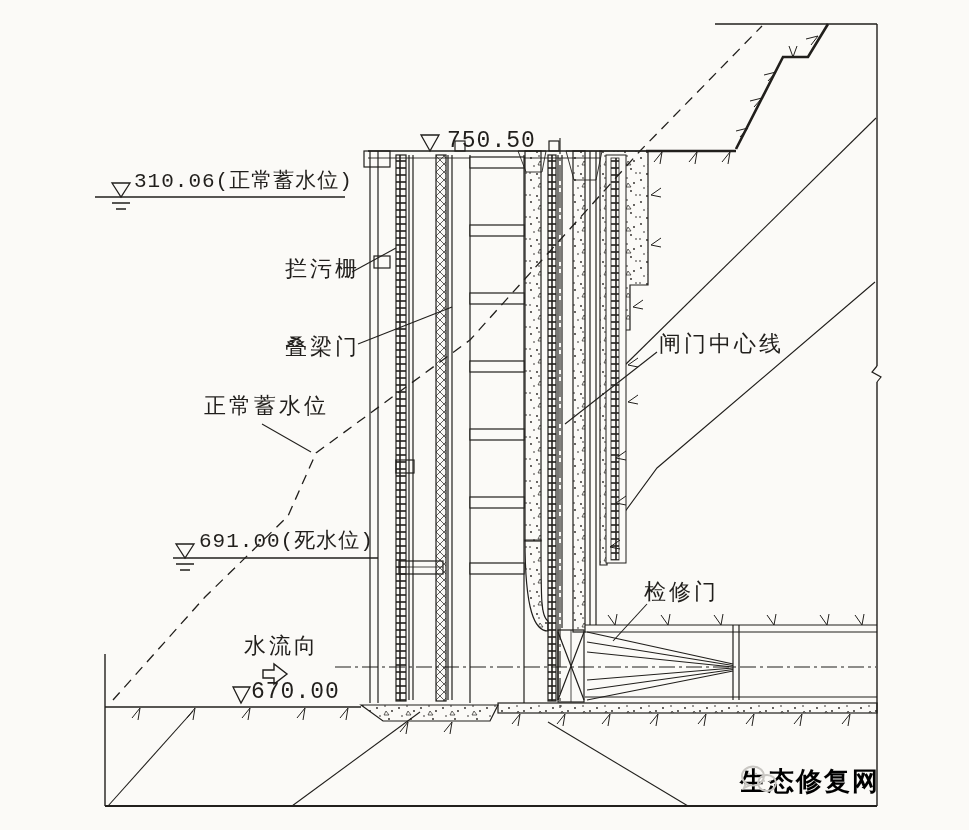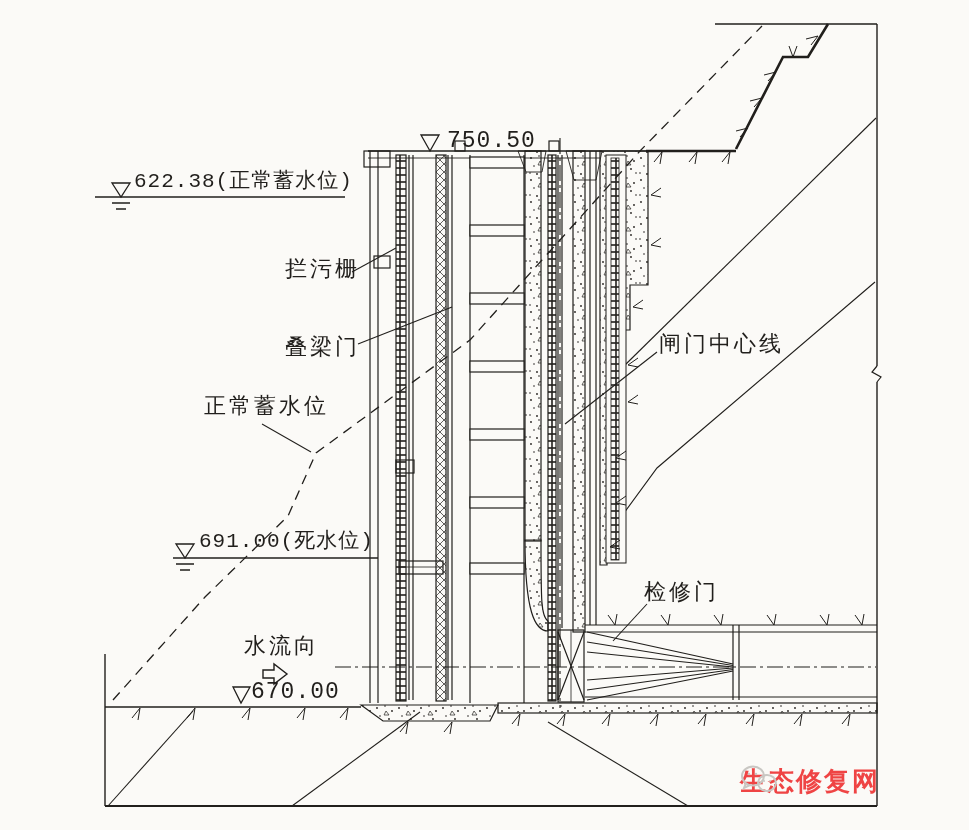--- a/index.html
+++ b/index.html
@@ -9,21 +9,21 @@
     font-family:Liberation Mono, monospace;
     color:#211f1c;
   }
   .stage svg{position:absolute;left:0;top:0;}
   .lbl{position:absolute;white-space:nowrap;color:#211f1c;line-height:1;}
   .cjk{font-size:22px;letter-spacing:3px;font-weight:500;}
   .num{font-size:21px;letter-spacing:1px;font-weight:500;}
   .big{font-size:23px;}
   .watermark{
     position:absolute;left:740px;top:764px;display:flex;align-items:center;gap:8px;
-    color:#ef4444;
+    color:#000000;
   }
   .watermark .wm-text{font-size:26px;letter-spacing:2px;font-weight:700;}
 </style>
 </head>
 <body>
 
 <div class="stage">
 
   <svg width="969" height="830" viewBox="0 0 969 830">
     <defs>
@@ -218,21 +218,21 @@
     <g stroke="#211f1c" stroke-width="1.1" fill="none">
       <path d="M352,272 L396,248"></path>
       <path d="M358,344 L452,307"></path>
       <path d="M262,424 L311,452"></path>
       <path d="M657,352 L565,424"></path>
       <path d="M647,604 L613,641"></path>
     </g>
   </svg>
 
   <div class="lbl num big" style="left:447px;top:130px;">750.50</div>
-  <div class="lbl num" style="left:134px;top:171px;">622.38(正常蓄水位)</div>
+  <div class="lbl num" style="left:134px;top:171px;">310.06(正常蓄水位)</div>
   <div class="lbl num" style="left:199px;top:531px;">691.00(死水位)</div>
   <div class="lbl num big" style="left:251px;top:681px;">670.00</div>
 
   <div class="lbl cjk" style="left:285px;top:260px;">拦污栅</div>
   <div class="lbl cjk" style="left:285px;top:338px;">叠梁门</div>
   <div class="lbl cjk" style="left:204px;top:397px;">正常蓄水位</div>
   <div class="lbl cjk" style="left:659px;top:335px;">闸门中心线</div>
   <div class="lbl cjk" style="left:644px;top:583px;text-align:right;">检修门</div>
   <div class="lbl cjk" style="left:244px;top:637px;">水流向</div>
 

